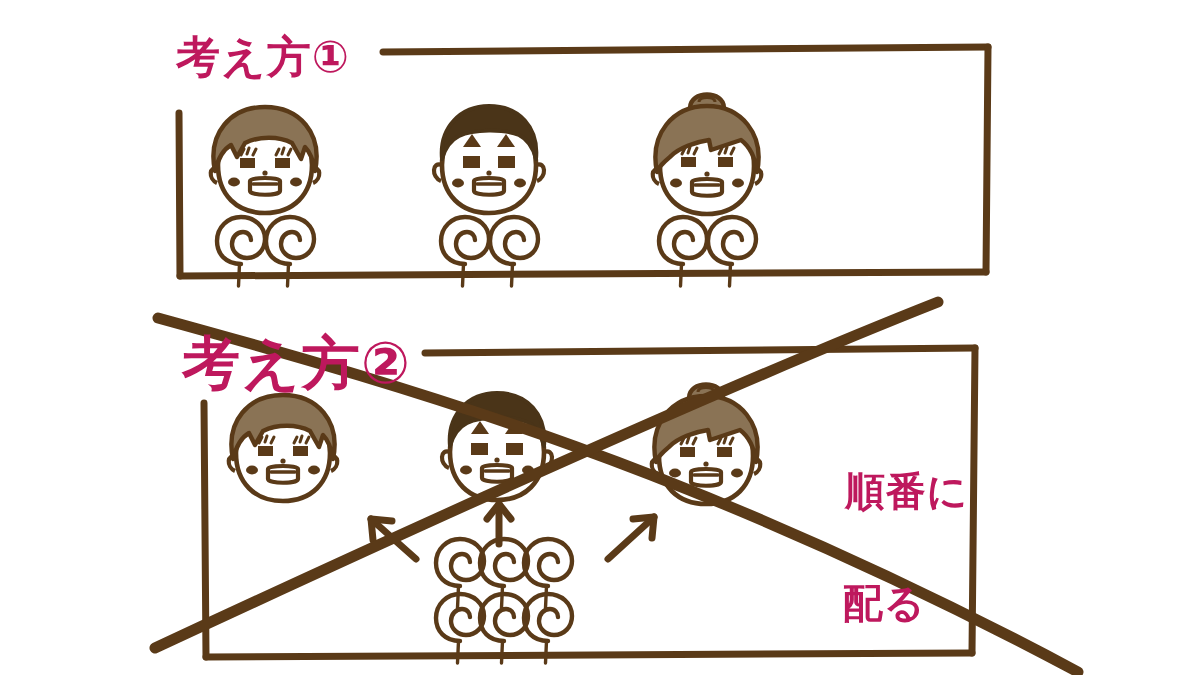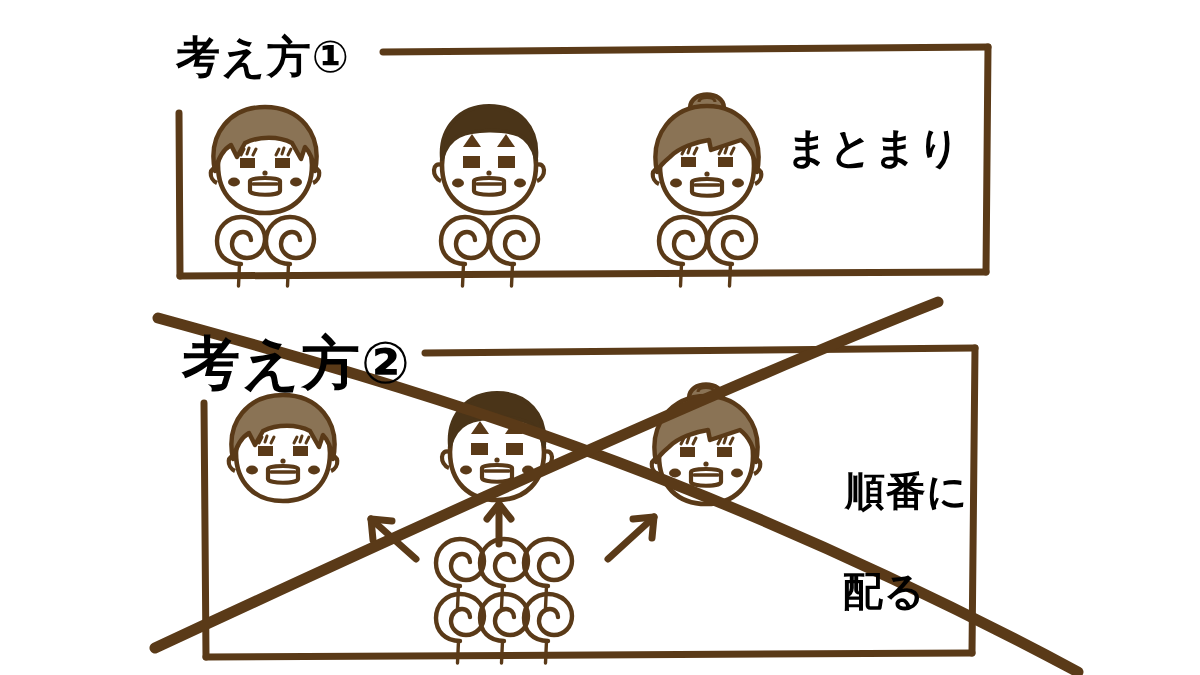--- a/index.html
+++ b/index.html
@@ -21,21 +21,21 @@
   }
   #stage > svg {
     position: absolute;
     top: 0;
     left: 0;
   }
   .jp-text {
     position: absolute;
     font-family: "DejaVu Sans", "Liberation Sans", sans-serif;
     font-weight: 700;
-    color: #000000;
+    color: #be185d;
     white-space: pre;
     line-height: 1.15;
     letter-spacing: 0.02em;
   }
   #label-1 {
     left: 176px;
     top: 32px;
     font-size: 44px;
   }
   #label-2 {
@@ -50,21 +50,21 @@
   }
   #junban {
     left: 786px;
     top: 422px;
     font-size: 40px;
     text-align: center;
   }
   #junban .line2 {
     display: block;
     margin-left: 14px;
-    margin-top: 8px;
+    margin-top: 20px;
   }
 </style>
 </head>
 <body>
 
 <div id="stage">
 
   <svg width="1200" height="675" viewBox="0 0 1200 675" xmlns="http://www.w3.org/2000/svg">
     <defs>
 
@@ -226,21 +226,20 @@
     </g>
 
     <g>
       <path d="M 158 318 C 420 390 700 470 1078 672" fill="none" stroke="#5a3a18" stroke-width="11" stroke-linecap="round"></path>
       <path d="M 155 648 C 430 520 720 388 938 302" fill="none" stroke="#5a3a18" stroke-width="11" stroke-linecap="round"></path>
     </g>
   </svg>
 
   <div class="jp-text" id="label-1">考え方①</div>
 
-  <div class="jp-text" id="matomari">まとまり</div>
 
   <div class="jp-text" id="label-2">考え方②</div>
 
   <div class="jp-text" id="junban">
     <span>順番に</span>
     <span class="line2">配る</span>
   </div>
 
 </div>
 

